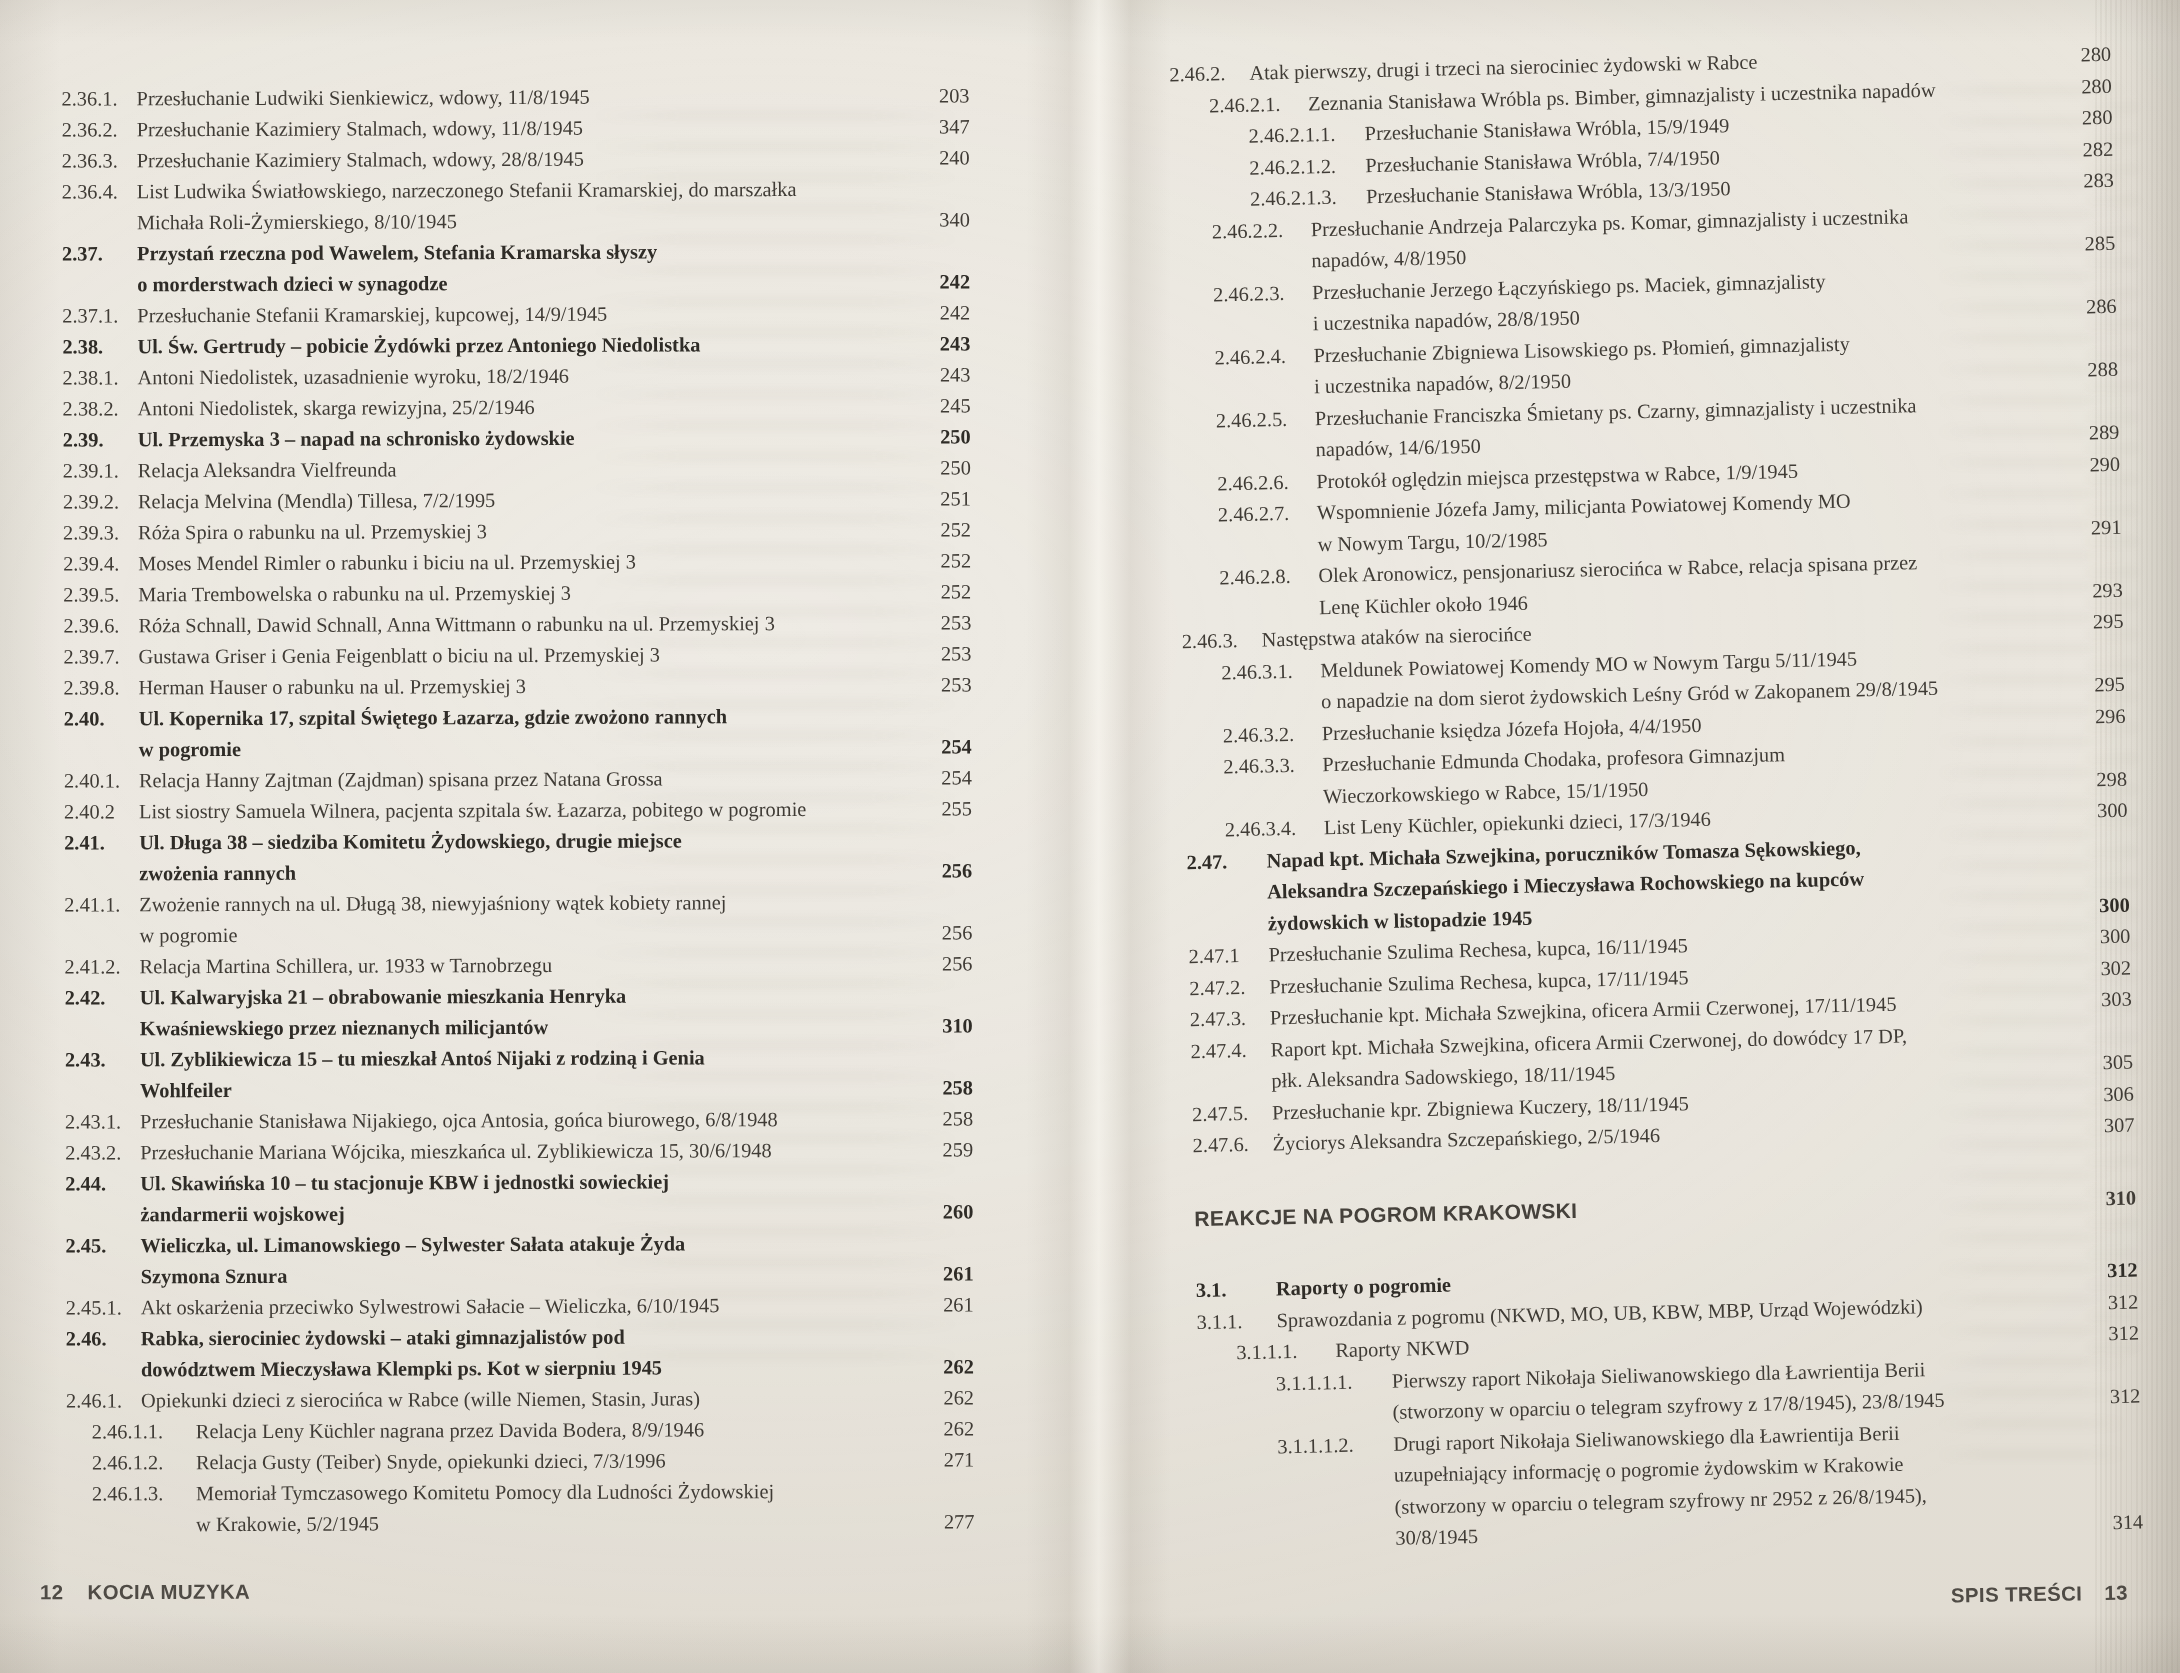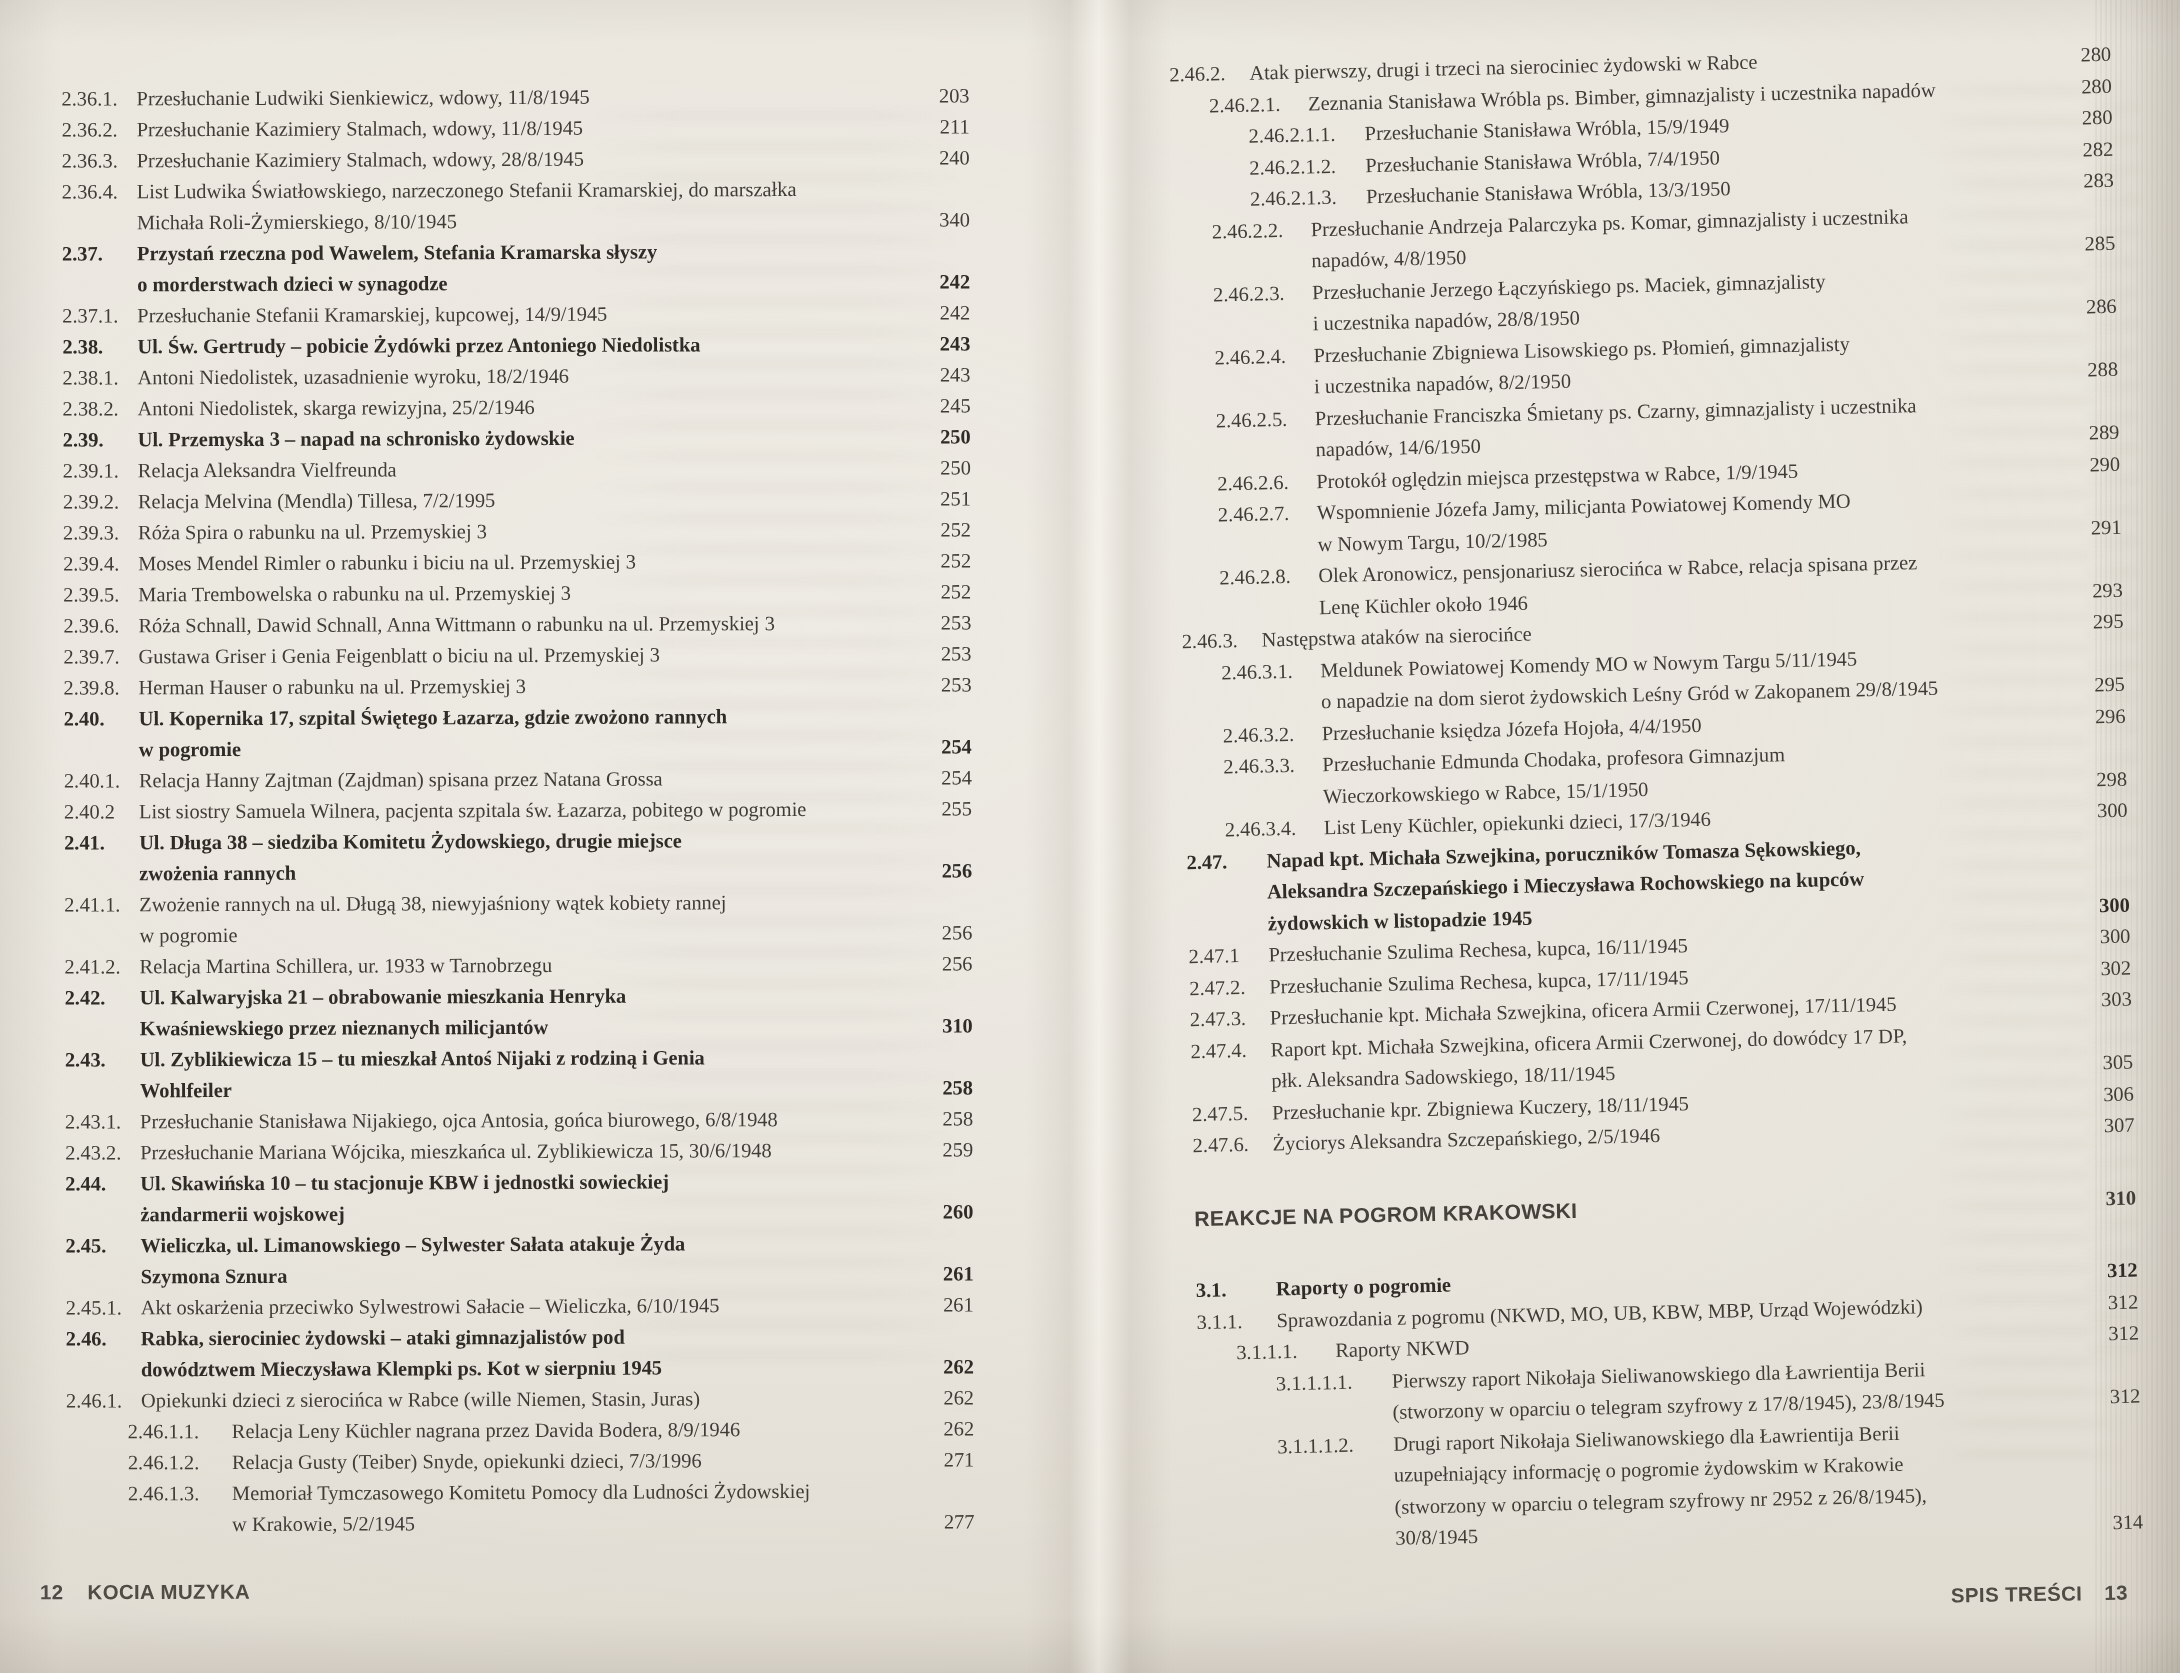--- a/index.html
+++ b/index.html
@@ -42,21 +42,21 @@
   #toc-left .row{line-height:31px;}
   #toc-right .row{line-height:31.5px;}
   .num{flex:0 0 auto;align-self:flex-start;}
   .txt{flex:1 1 auto;min-width:0;}
   .ln{display:block;white-space:nowrap;}
   .pg{flex:0 0 auto;margin-left:10.2px;align-self:flex-end;}
   .bold{font-weight:700;color:var(--text-bold,#2f2c27);}
   
   #toc-left .l1 .num{width:75px;}
   #toc-left .l2{padding-left:25.6px;}
-  #toc-left .l2 .num{width:104px;margin-left:36px;}
+  #toc-left .l2 .num{width:104px;}
   #toc-right .l1 .num{width:80px;}
   #toc-right .l2{padding-left:39px;}
   #toc-right .l2 .num{width:99px;}
   #toc-right .l3{padding-left:78px;}
   #toc-right .l3 .num{width:116px;}
   #toc-left{left:64px;top:82px;width:908px;transform:rotate(-0.2deg);}
   #toc-right{left:1182px;top:49px;width:942px;transform:rotate(-1.25deg);transform-origin:50% 40%;}
   .gap{height:41px;}
   .part .txt .ln{font-family:"Liberation Sans",sans-serif;font-weight:700;
     font-size:21px;letter-spacing:0.3px;color:#45413b;}
@@ -85,21 +85,21 @@
       <span class="txt">
         <span class="ln">Przesłuchanie Ludwiki Sienkiewicz, wdowy, 11/8/1945</span>
       </span>
       <span class="pg">203</span>
     </div>
     <div class="row l1">
       <span class="num">2.36.2.</span>
       <span class="txt">
         <span class="ln">Przesłuchanie Kazimiery Stalmach, wdowy, 11/8/1945</span>
       </span>
-      <span class="pg">211</span>
+      <span class="pg">347</span>
     </div>
     <div class="row l1">
       <span class="num">2.36.3.</span>
       <span class="txt">
         <span class="ln">Przesłuchanie Kazimiery Stalmach, wdowy, 28/8/1945</span>
       </span>
       <span class="pg">240</span>
     </div>
     <div class="row l1">
       <span class="num">2.36.4.</span>

